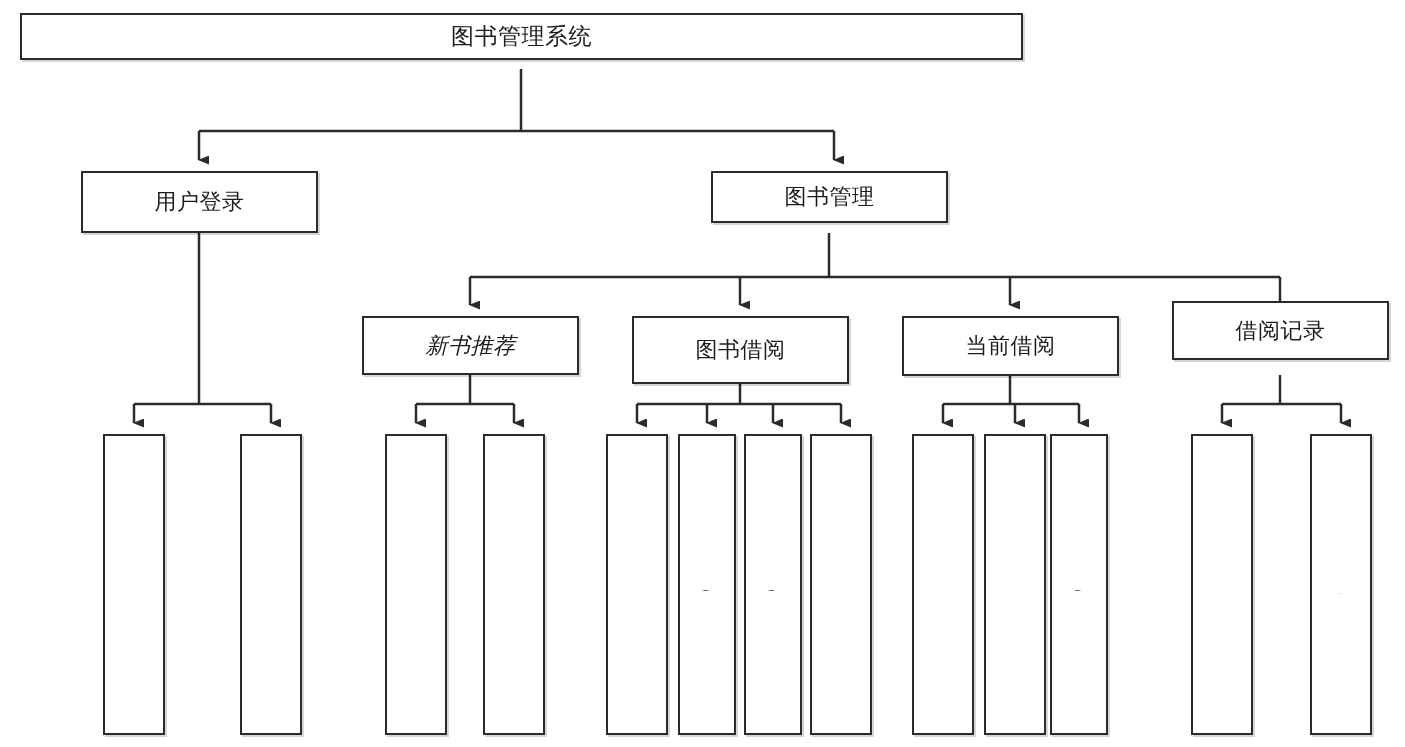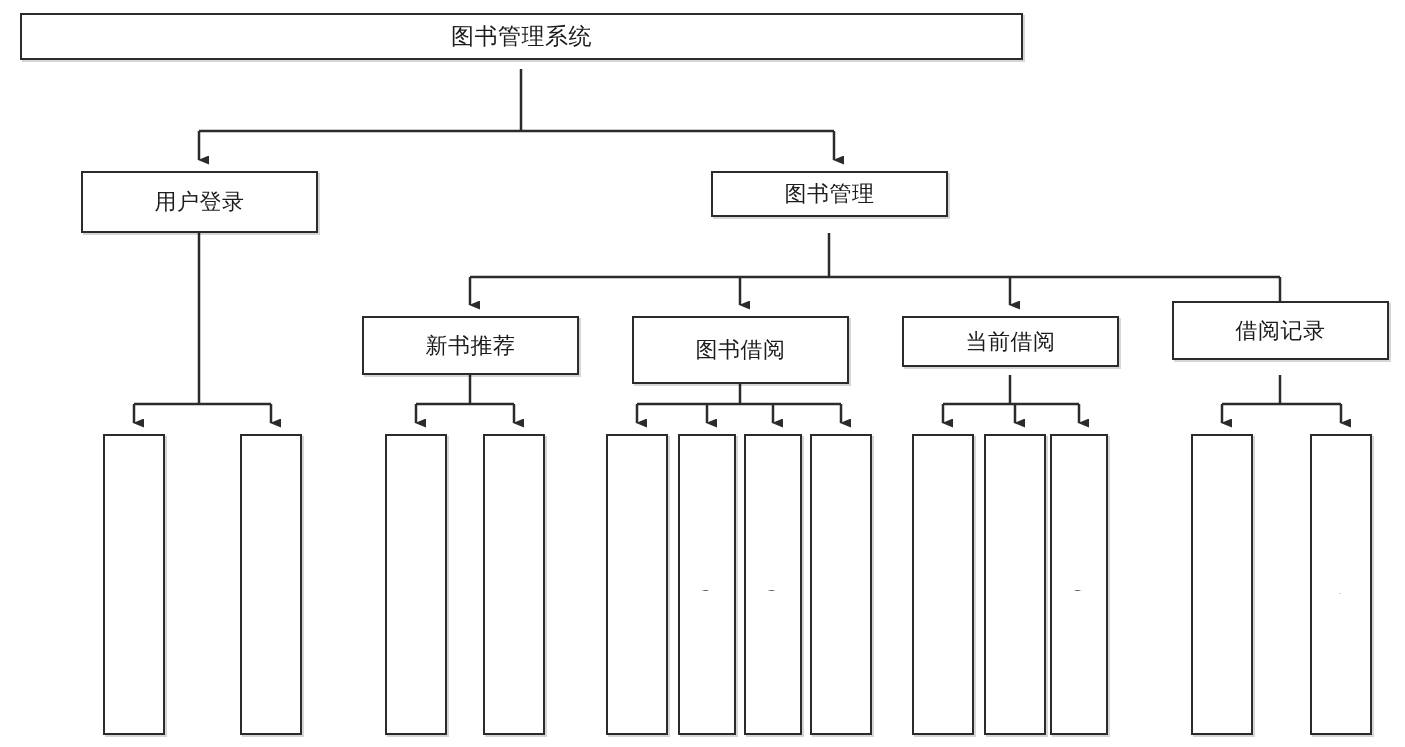--- a/index.html
+++ b/index.html
@@ -132,31 +132,31 @@
     </g>
   </svg>
 
   <div class="node horiz root" style="left: 20px; top: 13px; width: 1003px; height: 47px;">
     <span class="label">图书管理系统</span>
   </div>
 
   <div class="node horiz" style="left: 81px; top: 171px; width: 237px; height: 62px;">
     <span class="label">用户登录</span>
   </div>
-  <div class="node horiz" style="left: 711px; top: 171px; width: 237px; height: 46px;">
+  <div class="node horiz" style="left: 711px; top: 171px; width: 237px; height: 52px;">
     <span class="label">图书管理</span>
   </div>
 
-  <div class="node horiz" style="left: 362px; top: 316px; width: 217px; height: 59px;">
+  <div class="node horiz" style="left: 362px; top: 316px; width: 217px; height: 59px; font-style: italic;">
     <span class="label">新书推荐</span>
   </div>
   <div class="node horiz" style="left: 632px; top: 316px; width: 217px; height: 68px; align-items: center;">
     <span class="label">图书借阅</span>
   </div>
-  <div class="node horiz" style="left: 902px; top: 316px; width: 217px; height: 51px;">
+  <div class="node horiz" style="left: 902px; top: 316px; width: 217px; height: 60px;">
     <span class="label">当前借阅</span>
   </div>
   <div class="node horiz" style="left: 1172px; top: 301px; width: 217px; height: 59px;">
     <span class="label">借阅记录</span>
   </div>
 
   <div class="node vert" style="left: 103px; top: 434px; width: 62px; height: 301px;">
     <span class="label">用户登录</span>
   </div>
   <div class="node vert" style="left: 240px; top: 434px; width: 62px; height: 301px;">

